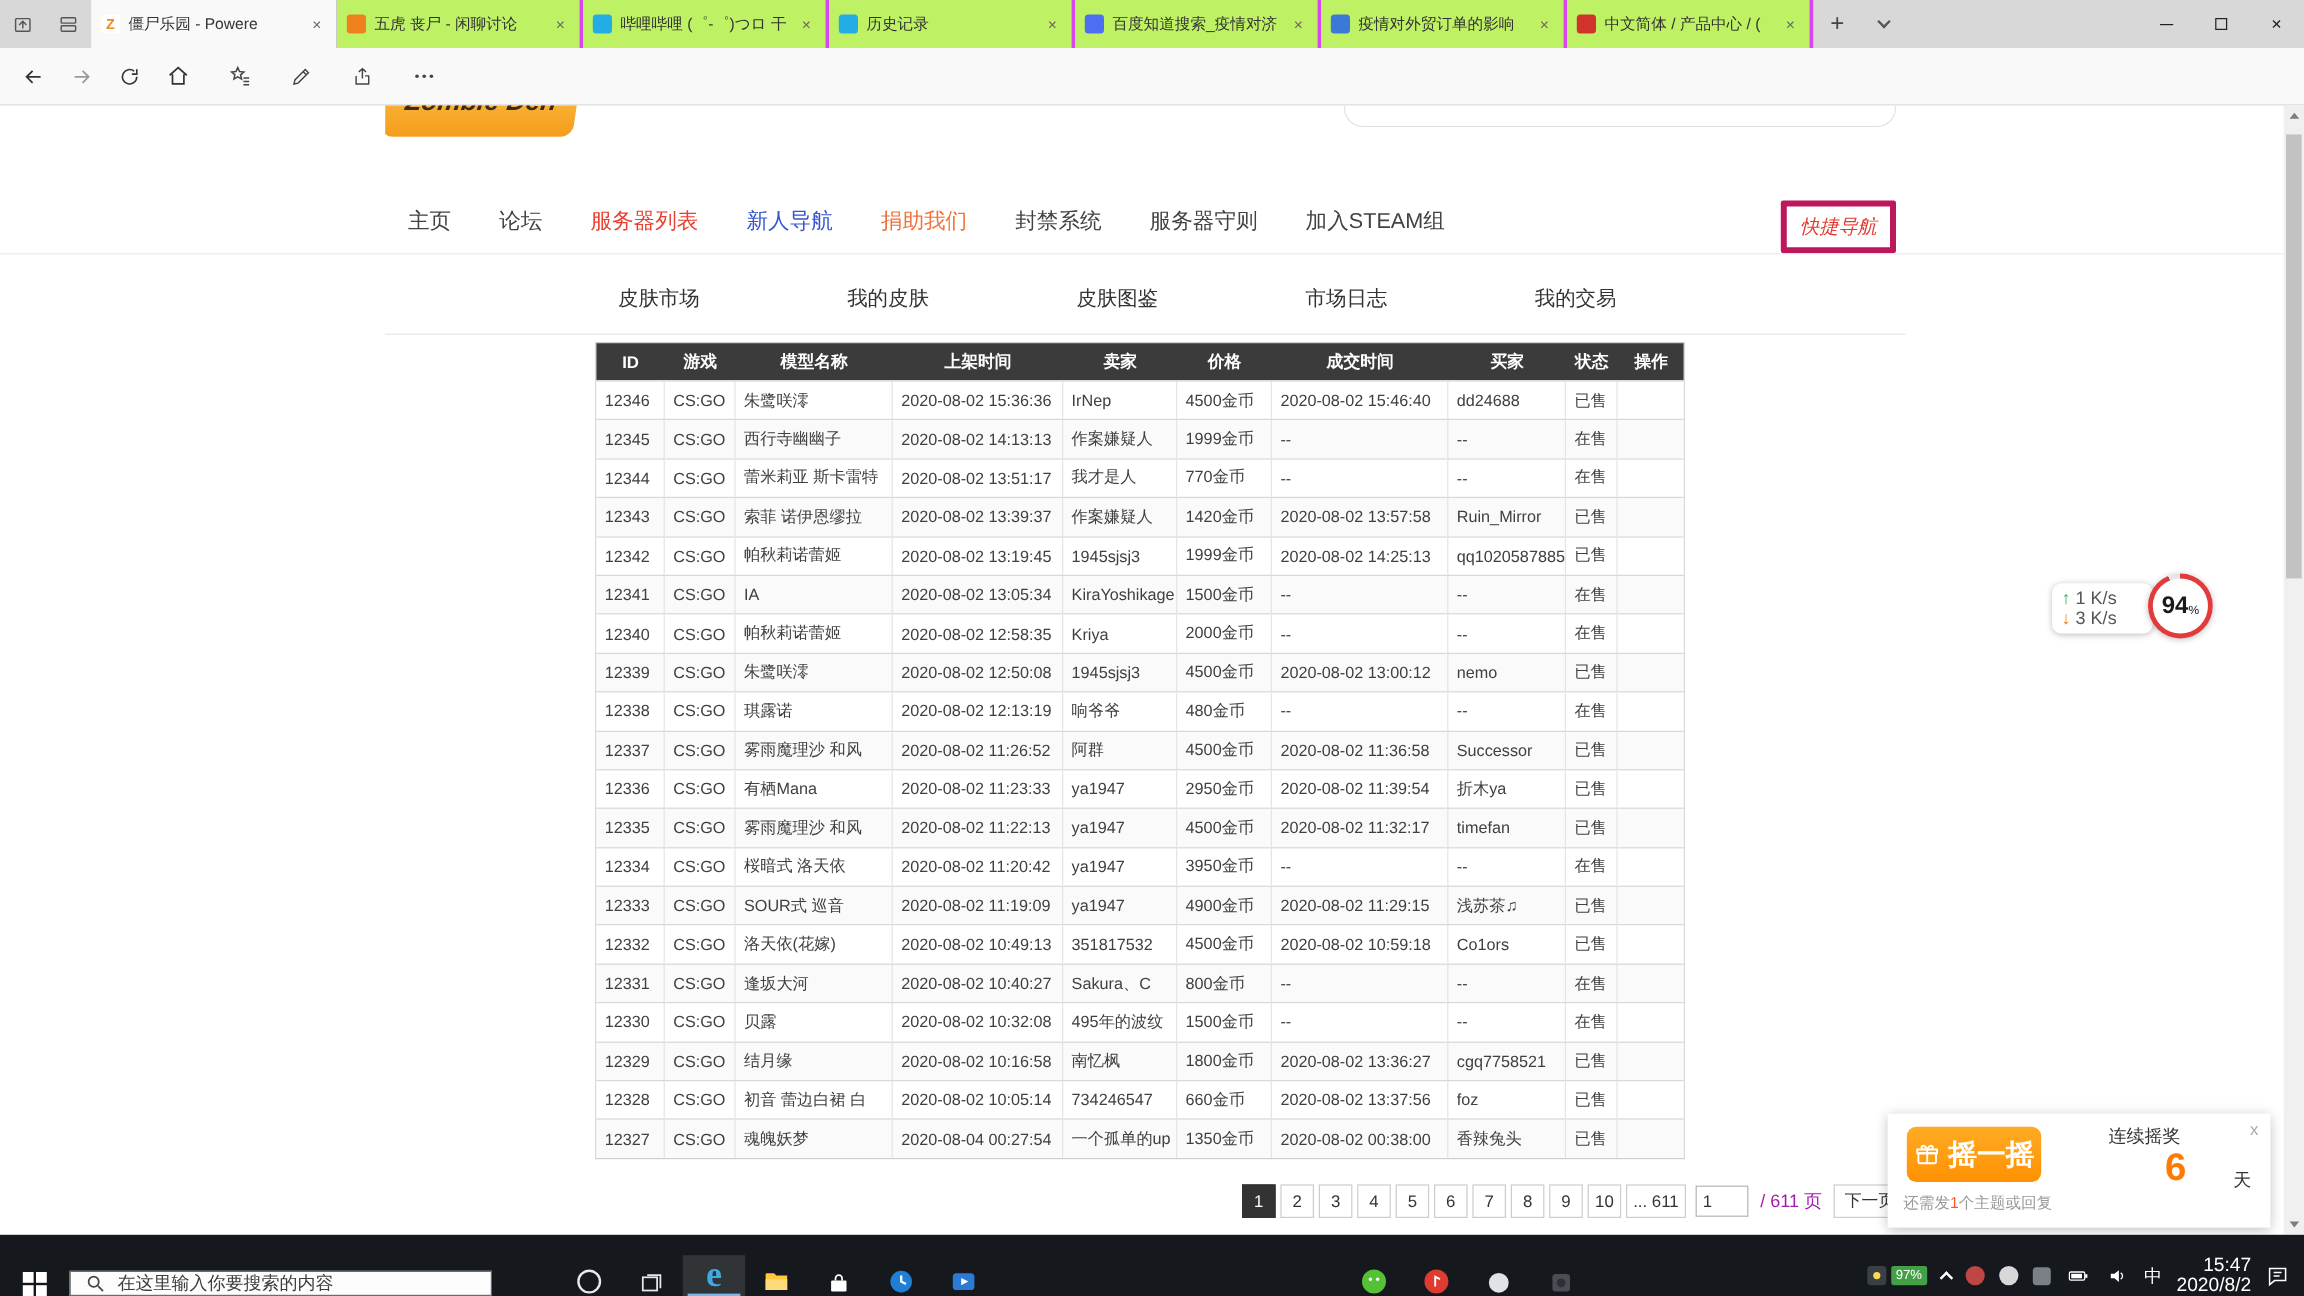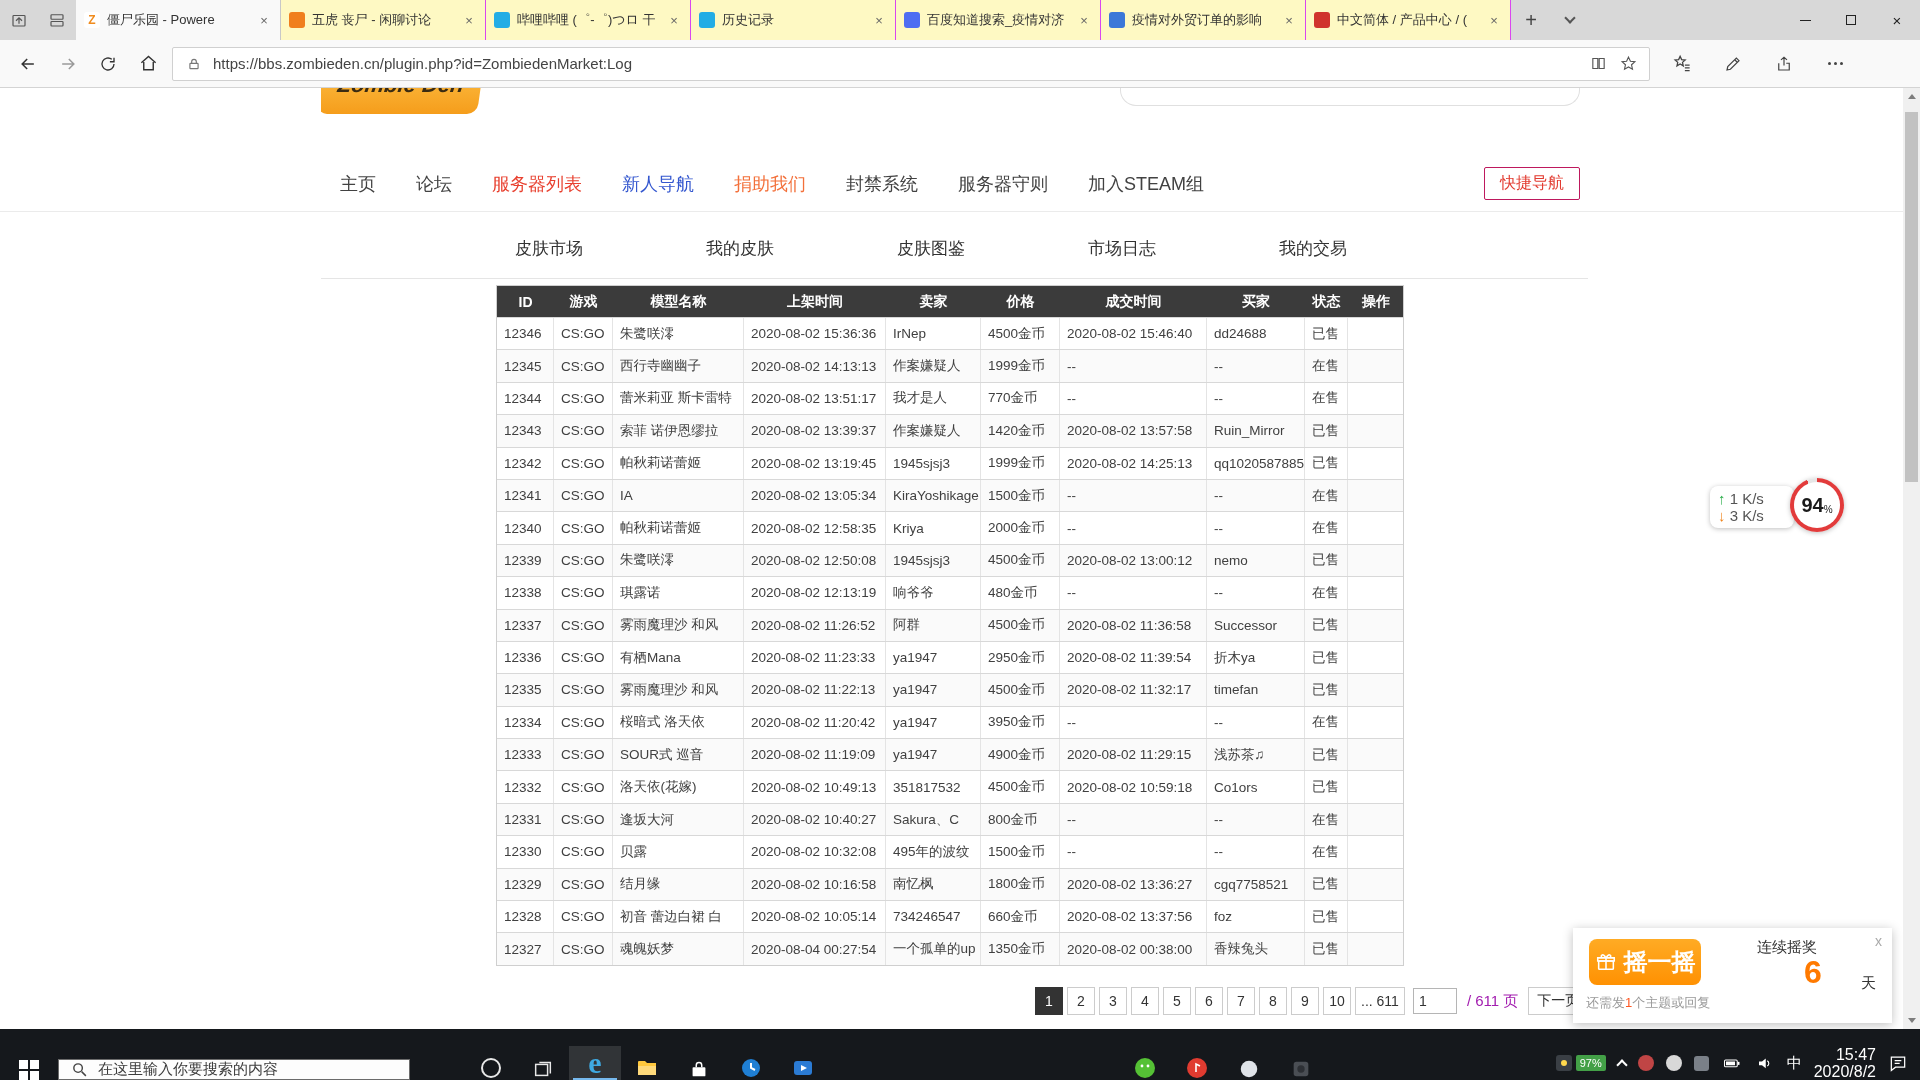--- a/index.html
+++ b/index.html
@@ -4,21 +4,21 @@
 <style>
   * { margin:0; padding:0; box-sizing:border-box; }
   html,body { width:1920px; height:1080px; overflow:hidden; }
   body { font-family:"Liberation Sans","DejaVu Sans",sans-serif; background:#fff; position:relative; }
   .screen { position:absolute; inset:0; }
 
   
   .tabbar { position:absolute; top:0; left:0; width:1920px; height:40px; background:#d8d8d8; display:flex; align-items:stretch; }
   .strip-btn { width:38px; display:flex; align-items:center; justify-content:center; color:#555; }
   .tabs { display:flex; align-items:stretch; }
-  .tab { width:205px; display:flex; align-items:center; gap:7px; padding:0 8px; border-right:1px solid #d946ef; background:#fef9c3; cursor:default; overflow:hidden; }
+  .tab { width:205px; display:flex; align-items:center; gap:7px; padding:0 8px; border-right:3px solid #d946ef; background:#bef264; cursor:default; overflow:hidden; }
   .tab.active { background:#f9f9f9; border-right:1px solid #c8c8c8; }
   .favicon { width:16px; height:16px; border-radius:3px; flex:0 0 16px; font-size:12px; font-weight:bold; line-height:16px; text-align:center; }
   .tab-label { flex:1; font-size:13px; color:#333; white-space:nowrap; overflow:hidden; }
   .tab-close { flex:0 0 16px; font-size:13px; color:#666; text-align:center; }
   .newtab { width:40px; display:flex; align-items:center; justify-content:center; font-size:20px; color:#444; }
   .chev-down { width:8px; height:8px; border-right:2px solid #555; border-bottom:2px solid #555; transform:rotate(45deg); margin-top:-4px; }
   .win-controls { margin-left:auto; display:flex; }
   .win-btn { width:46px; display:flex; align-items:center; justify-content:center; color:#222; font-size:15px; }
   .min-glyph { width:11px; height:1px; background:#222; display:block; }
   .max-glyph { width:10px; height:10px; border:1px solid #222; display:block; }
@@ -35,21 +35,21 @@
 
   
   .page { position:absolute; top:88px; left:0; width:1920px; height:941px; background:#fff; overflow:hidden; }
 
   .logo-clip { position:absolute; left:321px; top:0; width:170px; height:28px; overflow:hidden; }
   .logo-inner { position:absolute; left:0; top:-32px; width:160px; height:58px; background:linear-gradient(180deg,#ffc64e,#f59d1b); border-radius:10px; transform:skew(-8deg); display:flex; align-items:center; justify-content:center; font-weight:bold; font-style:italic; font-size:22px; color:#3a2b12; }
   .search-partial { position:absolute; left:1120px; top:0; width:460px; height:18px; border:1px solid #e0e0e0; border-top:none; border-radius:0 0 16px 16px; }
 
   .mainnav { position:absolute; left:340px; top:77px; height:37px; display:flex; align-items:center; gap:40px; font-size:18px; }
   .nav-item { cursor:pointer; white-space:nowrap; }
-  .quicknav { position:absolute; left:1484px; top:79px; width:96px; height:33px; border:1px solid #be185d; border-radius:2px; color:#e23b30; font-size:16px; display:flex; align-items:center; justify-content:center; }
+  .quicknav { position:absolute; left:1484px; top:79px; width:96px; height:44px; border:5px solid #be185d; border-radius:2px; color:#e23b30; font-size:16px; display:flex; align-items:center; justify-content:center;font-style:italic; }
   .divider1 { position:absolute; left:0; top:123px; width:1920px; height:1px; background:#ebebeb; }
   .subnav { position:absolute; left:515px; top:145px; height:30px; display:flex; align-items:center; gap:123px; font-size:17px; color:#333; }
   .subnav-item { cursor:pointer; white-space:nowrap; }
   .divider2 { position:absolute; left:321px; top:190px; width:1267px; height:1px; background:#e5e5e5; }
 
   
   .market { position:absolute; left:496px; top:197px; width:908px; border:1px solid #cfcfcf; }
   .thead, .trow { display:grid; grid-template-columns:57px 59px 131px 142px 95px 79px 147px 98px 43px 56px; }
   .thead { height:31px; background:#3b3b3b; color:#fff; font-size:14px; font-weight:bold; }
   .th { display:flex; align-items:center; justify-content:center; overflow:hidden; white-space:nowrap; }
@@ -200,39 +200,20 @@
     <div class="nav-btn">
       <svg width="18" height="18" viewBox="0 0 24 24" fill="none" stroke="#333" stroke-width="1.8">
           <path d="M20 12a8 8 0 1 1-2.9-6.2M20 3.5V9h-5.5"></path>
         </svg>
     </div>
     <div class="nav-btn">
       <svg width="19" height="19" viewBox="0 0 24 24" fill="none" stroke="#333" stroke-width="1.8">
           <path d="M3 11l9-8 9 8M6 10v10h12V10"></path>
         </svg>
     </div>
-    <div class="url-field">
-      <span class="field-icon">
-        <svg width="14" height="14" viewBox="0 0 24 24" fill="none" stroke="#777" stroke-width="2">
-            <rect x="5" y="11" width="14" height="9" rx="1"></rect>
-            <path d="M8 11V8a4 4 0 0 1 8 0v3"></path>
-          </svg>
-      </span>
-      <span class="url-text">https://bbs.zombieden.cn/plugin.php?id=ZombiedenMarket:Log</span>
-      <span class="field-icon">
-        <svg width="17" height="17" viewBox="0 0 24 24" fill="none" stroke="#555" stroke-width="1.6">
-            <path d="M4 5h7v14H4zM13 5h7v14h-7z"></path>
-          </svg>
-      </span>
-      <span class="field-icon">
-        <svg width="17" height="17" viewBox="0 0 24 24" fill="none" stroke="#555" stroke-width="1.6">
-            <path d="M12 3l2.7 5.8 6.3.7-4.7 4.3 1.3 6.2-5.6-3.2-5.6 3.2 1.3-6.2L3 9.5l6.3-.7z"></path>
-          </svg>
-      </span>
-    </div>
     <div class="bar-icons">
       <div class="nav-btn">
         <svg width="19" height="19" viewBox="0 0 24 24" fill="none" stroke="#444" stroke-width="1.6">
             <path d="M9 3l1.9 4.1 4.5.5-3.4 3 1 4.4-4-2.3-4 2.3 1-4.4-3.4-3 4.5-.5z"></path>
             <path d="M15 14h6M15 17.5h6M15 21h6"></path>
           </svg>
       </div>
       <div class="nav-btn">
         <svg width="18" height="18" viewBox="0 0 24 24" fill="none" stroke="#444" stroke-width="1.6">
             <path d="M4 20l4.5-1L20 7.5 16.5 4 5 15.5zM14 6l4 4"></path>

